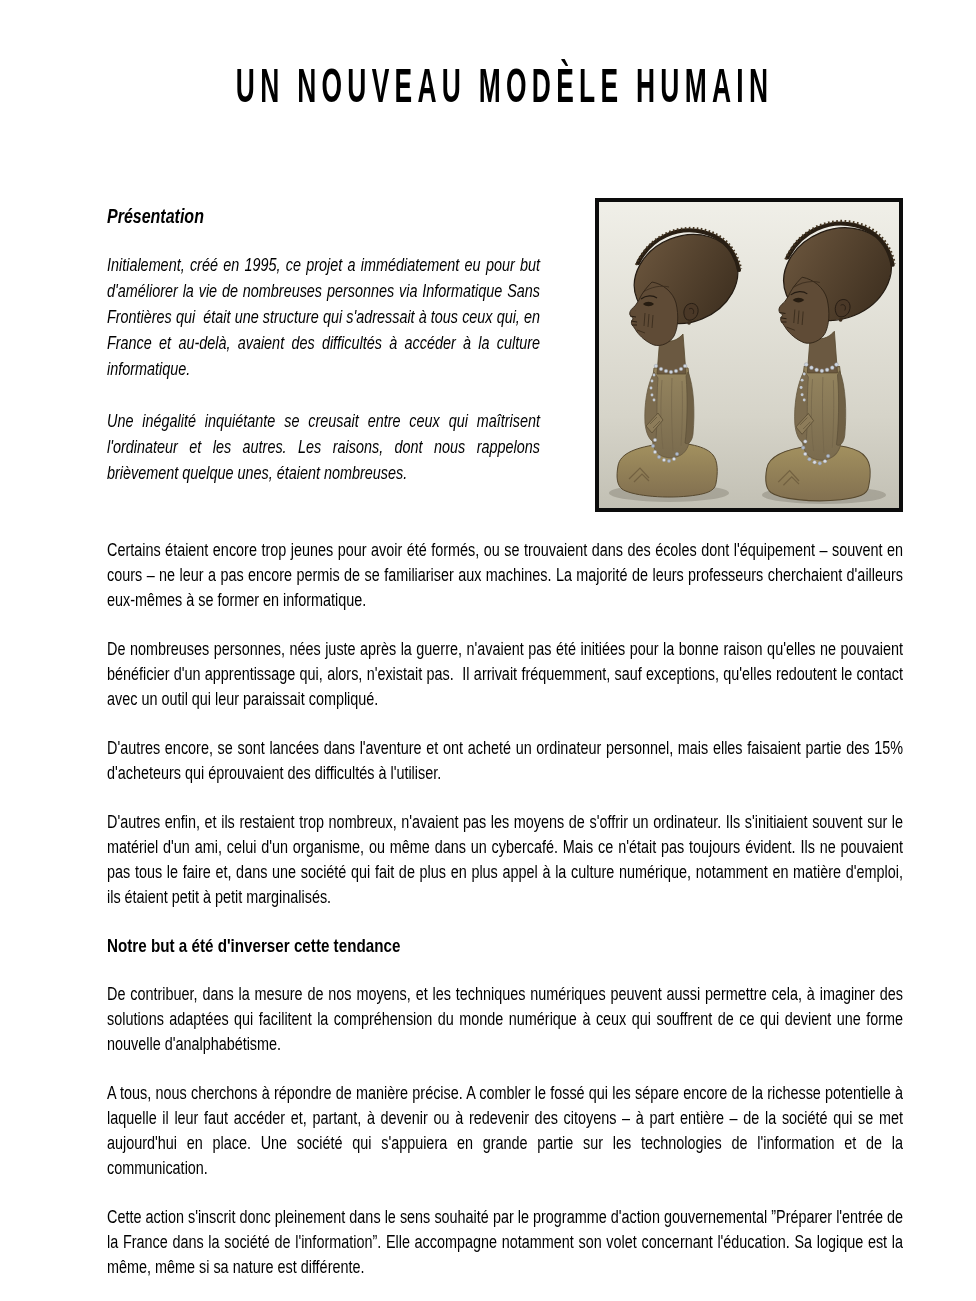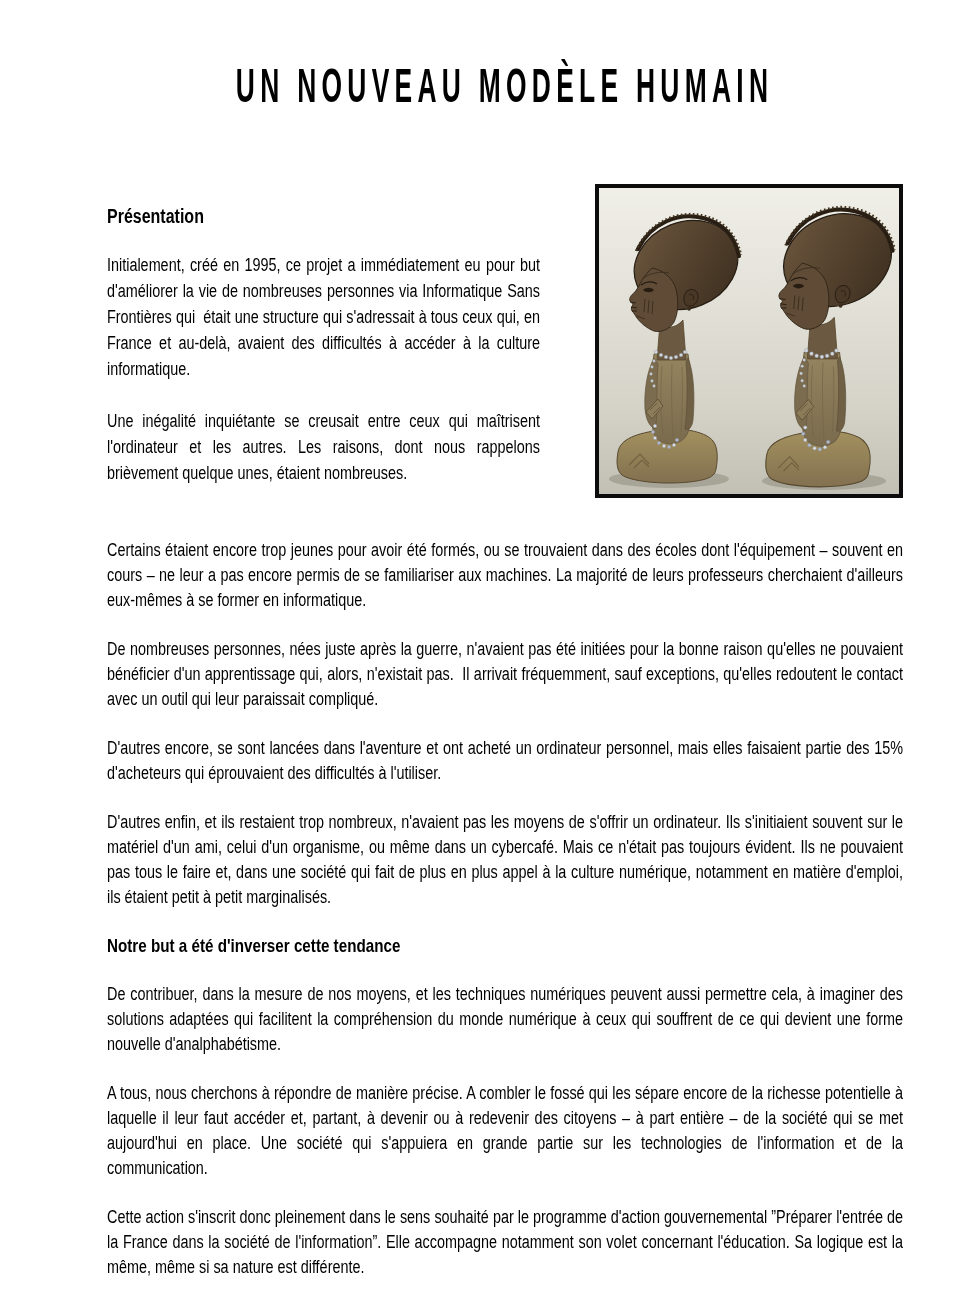--- a/index.html
+++ b/index.html
@@ -24,22 +24,23 @@
     letter-spacing:0.2em;white-space:nowrap;
     transform:scaleX(0.55);transform-origin:50% 50%;
   }
   
   .cond{
     transform:scaleX(0.8);transform-origin:0 0;
     width:125%;
   }
   
   .intro{
-    display:flex;justify-content:space-between;align-items:center;
+    display:flex;justify-content:space-between;align-items:flex-end;
     margin-top:56px;
+    font-style:italic;
   }
   .intro-col{
     width:433px;padding-top:34px;box-sizing:border-box;
   }
   .intro-heading{
     font-size:20px;font-weight:bold;line-height:24px;margin:0 0 24px 0;
   }
   .intro-col p{
     font-size:18px;line-height:26px;margin:0 0 26px 0;
     text-align:justify;

